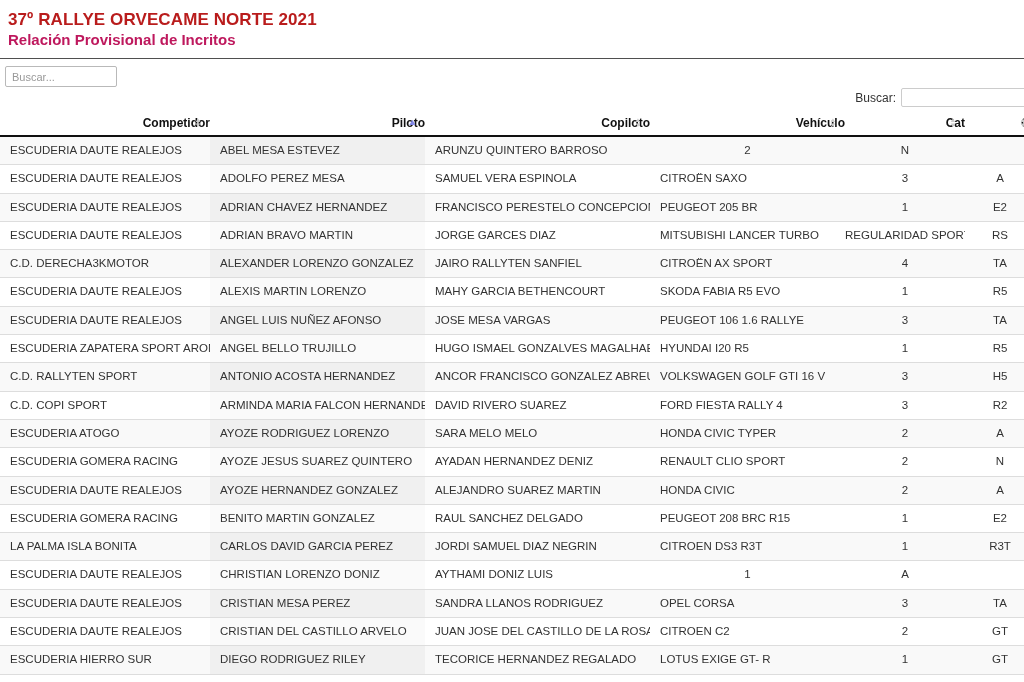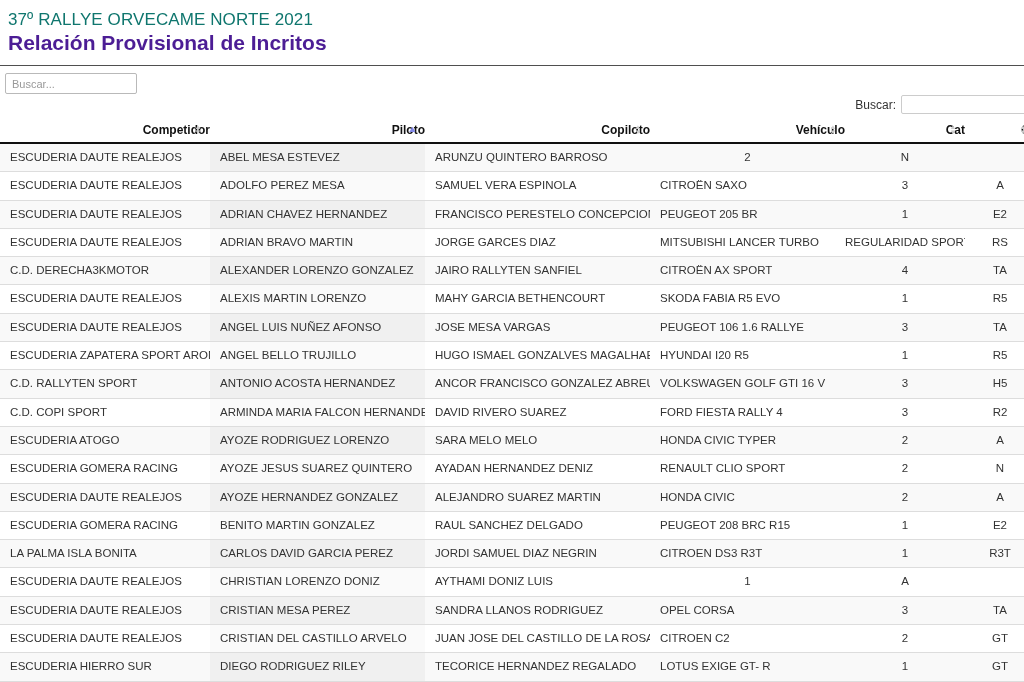--- a/index.html
+++ b/index.html
@@ -1,26 +1,26 @@
 <!DOCTYPE html>
 <html style="--sort_active: #8288e8; --sort_inactive: #cccccc; --row_odd: #f9f9f9; --row_even: #ffffff; --sorted_col_odd: #f0f0f0; --sorted_col_even: #fafafa; --row_border: #dddddd; --header_border: #101010;"><head>
 <meta charset="utf-8">
 <style>
   * { box-sizing: border-box; }
   html, body { margin: 0; padding: 0; background: #fff; }
   body { font-family: "Liberation Sans", sans-serif; }
   .page { position: relative; width: 1024px; height: 682px; overflow: hidden; background: #fff; }
 
   .header-block { padding: 10px 8px 0 8px; }
-  .title { margin: 0; font-size: 17px; font-weight: 400; color: #0f766e; letter-spacing: .1px; }
-  .subtitle { margin: 1px 0 0 0; font-size: 21px; font-weight: 700; color: #4c1d95; }
+  .title { margin: 0; font-size: 17px; font-weight: 700; color: #b91c1c; letter-spacing: .1px; }
+  .subtitle { margin: 1px 0 0 0; font-size: 15px; font-weight: 700; color: #be185d; }
 
   .divider { border: none; border-top: 1px solid #4f4f4f; margin: 10px 0 0 0; }
 
-  .search-left { display: block; margin: 7px 16px 0 5px; width: 132px; height: 21px;
+  .search-left { display: block; margin: 7px 16px 0 5px; width: 112px; height: 21px;
     border: 1px solid #b9b9b9; border-radius: 2px; font-size: 11px; padding: 1px 6px;
     color: #555; font-family: "Liberation Sans", sans-serif; outline: none; }
   .search-left::placeholder { color: #999; }
 
   .twrap { width: 1035px; }
 
   .filter-right { display: flex; align-items: center; justify-content: flex-end;
     height: 21px; margin-top: 0; font-size: 12px; color: #333; }
   .search-right { width: 134px; height: 19px; margin-left: 5px; border: 1px solid #ccc;
     border-radius: 2px; font-size: 11px; padding: 2px 5px; font-family: "Liberation Sans", sans-serif; outline: none; }

